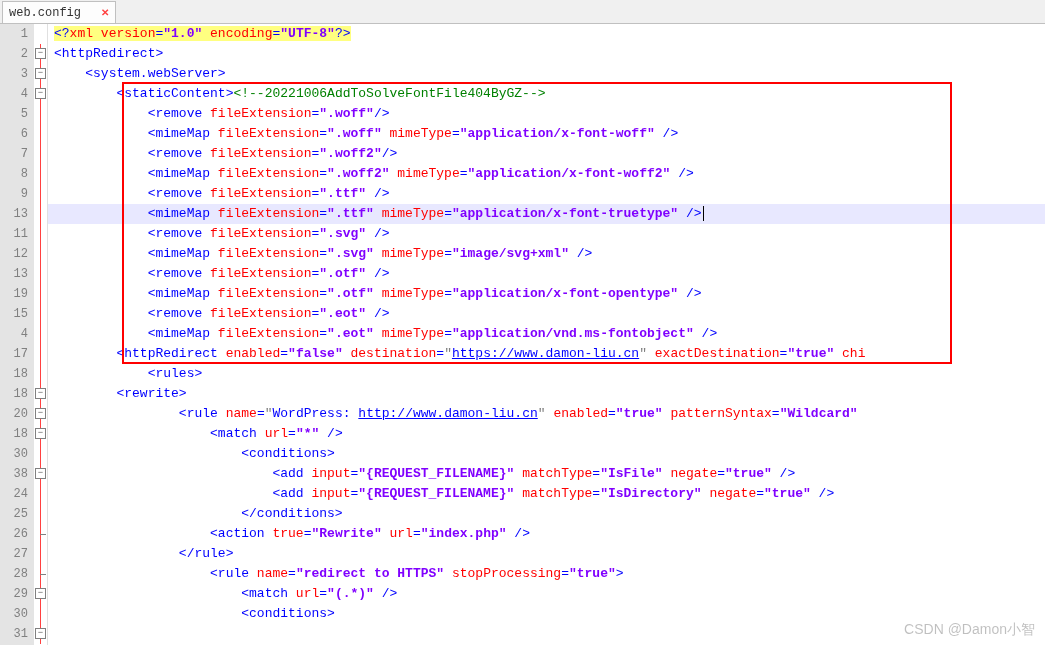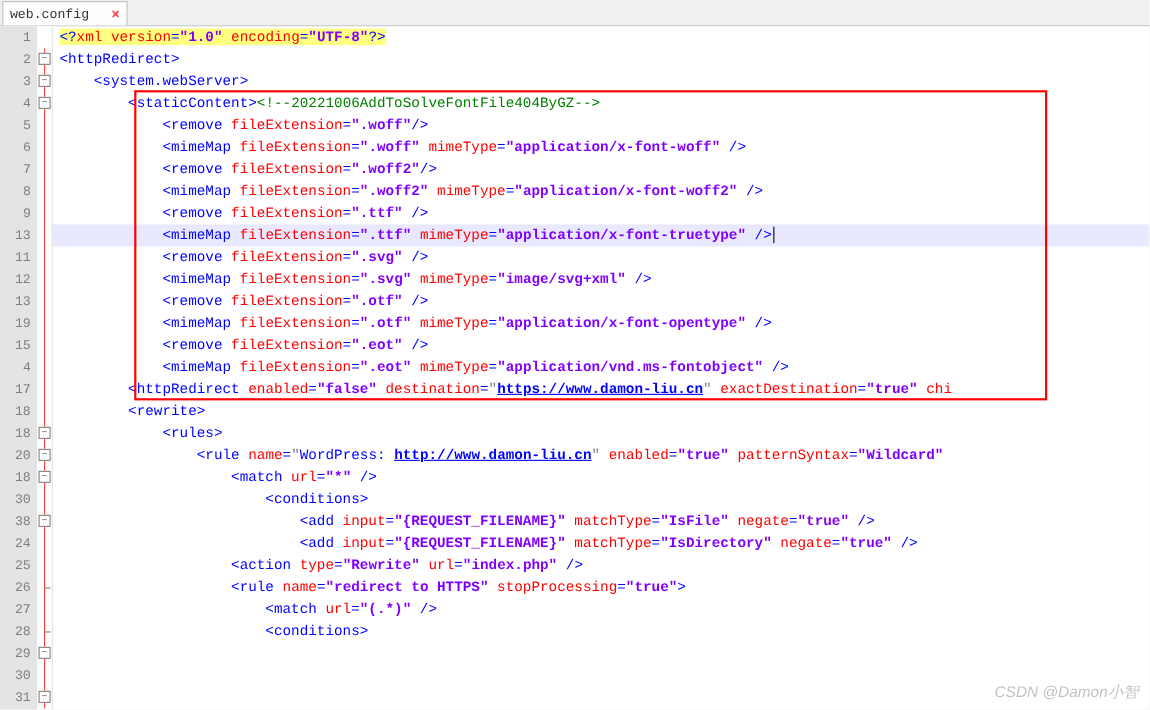--- a/index.html
+++ b/index.html
@@ -32,27 +32,27 @@
   .code{flex:1;position:relative;font-size:13px;line-height:20px;overflow:hidden;}
   .row{height:20px;white-space:pre;padding-left:6px;position:relative;}
   .row.hl{background:var(--cyan-hl);}
   
   .t-blue{color:var(--blue);}
   .t-red{color:var(--red);}
   .t-purple{color:var(--purple);font-weight:bold;}
   .t-green{color:var(--green);}
   .t-gray{color:var(--gray);}
   .t-blue-b{color:var(--blue);font-weight:normal;}
-  .t-blue-u{color:var(--blue);font-weight:bold;text-decoration:underline;}
+  .t-blue-u{color:var(--blue);font-weight:normal;text-decoration:underline;}
   
   .redbox{position:absolute;border:2px solid #ff0000;pointer-events:none;}
   
   .caret{display:inline-block;width:1px;height:15px;background:#000;vertical-align:middle;margin-left:1px;}
   
-  .watermark{position:absolute;right:10px;bottom:6px;color:rgba(0,0,0,0.25);font-family:Arial,sans-serif;font-size:14px;font-style:italic;}
+  .watermark{position:absolute;right:10px;bottom:6px;color:rgba(0,0,0,0.25);font-family:Arial,sans-serif;font-size:14px;}
 </style>
 </head>
 <body>
 
 <div class="tab-bar">
   <div class="tab">
     <span>web.config</span>
     <span class="close">✕</span>
   </div>
 </div>
@@ -116,28 +116,30 @@
       <div class="row"><span><span class="">            </span><span class="t-blue">&lt;</span><span class="t-blue">mimeMap </span><span class="t-red">fileExtension</span><span class="t-blue">=</span><span class="t-purple">".woff2"</span><span class="t-red"> mimeType</span><span class="t-blue">=</span><span class="t-purple">"application/x-font-woff2"</span><span class="t-blue"> /&gt;</span></span></div>
       <div class="row"><span><span class="">            </span><span class="t-blue">&lt;</span><span class="t-blue">remove </span><span class="t-red">fileExtension</span><span class="t-blue">=</span><span class="t-purple">".ttf"</span><span class="t-blue"> /&gt;</span></span></div>
       <div class="row hl"><span><span class="">            </span><span class="t-blue">&lt;</span><span class="t-blue">mimeMap </span><span class="t-red">fileExtension</span><span class="t-blue">=</span><span class="t-purple">".ttf"</span><span class="t-red"> mimeType</span><span class="t-blue">=</span><span class="t-purple">"application/x-font-truetype"</span><span class="t-blue"> /&gt;</span><span class="caret"></span></span></div>
       <div class="row"><span><span class="">            </span><span class="t-blue">&lt;</span><span class="t-blue">remove </span><span class="t-red">fileExtension</span><span class="t-blue">=</span><span class="t-purple">".svg"</span><span class="t-blue"> /&gt;</span></span></div>
       <div class="row"><span><span class="">            </span><span class="t-blue">&lt;</span><span class="t-blue">mimeMap </span><span class="t-red">fileExtension</span><span class="t-blue">=</span><span class="t-purple">".svg"</span><span class="t-red"> mimeType</span><span class="t-blue">=</span><span class="t-purple">"image/svg+xml"</span><span class="t-blue"> /&gt;</span></span></div>
       <div class="row"><span><span class="">            </span><span class="t-blue">&lt;</span><span class="t-blue">remove </span><span class="t-red">fileExtension</span><span class="t-blue">=</span><span class="t-purple">".otf"</span><span class="t-blue"> /&gt;</span></span></div>
       <div class="row"><span><span class="">            </span><span class="t-blue">&lt;</span><span class="t-blue">mimeMap </span><span class="t-red">fileExtension</span><span class="t-blue">=</span><span class="t-purple">".otf"</span><span class="t-red"> mimeType</span><span class="t-blue">=</span><span class="t-purple">"application/x-font-opentype"</span><span class="t-blue"> /&gt;</span></span></div>
       <div class="row"><span><span class="">            </span><span class="t-blue">&lt;</span><span class="t-blue">remove </span><span class="t-red">fileExtension</span><span class="t-blue">=</span><span class="t-purple">".eot"</span><span class="t-blue"> /&gt;</span></span></div>
       <div class="row"><span><span class="">            </span><span class="t-blue">&lt;</span><span class="t-blue">mimeMap </span><span class="t-red">fileExtension</span><span class="t-blue">=</span><span class="t-purple">".eot"</span><span class="t-red"> mimeType</span><span class="t-blue">=</span><span class="t-purple">"application/vnd.ms-fontobject"</span><span class="t-blue"> /&gt;</span></span></div>
       <div class="row"><span><span class="">        </span><span class="t-blue">&lt;</span><span class="t-blue">httpRedirect </span><span class="t-red">enabled</span><span class="t-blue">=</span><span class="t-purple">"false"</span><span class="t-red"> destination</span><span class="t-blue">=</span><span class="t-gray">"</span><span class="t-blue-u">https://www.damon-liu.cn</span><span class="t-gray">"</span><span class="t-red"> exactDestination</span><span class="t-blue">=</span><span class="t-purple">"true"</span><span class="t-red"> chi</span></span></div>
+      <div class="row"><span><span class="">            </span><span class="t-blue">&lt;</span><span class="t-blue">rules</span><span class="t-blue">&gt;</span></span></div>
       <div class="row"><span><span class="">        </span><span class="t-blue">&lt;</span><span class="t-blue">rewrite</span><span class="t-blue">&gt;</span></span></div>
-      <div class="row"><span><span class="">            </span><span class="t-blue">&lt;</span><span class="t-blue">rules</span><span class="t-blue">&gt;</span></span></div>
       <div class="row"><span><span class="">                </span><span class="t-blue">&lt;</span><span class="t-blue">rule </span><span class="t-red">name</span><span class="t-blue">=</span><span class="t-gray">"</span><span class="t-blue-b">WordPress: </span><span class="t-blue-u">http://www.damon-liu.cn</span><span class="t-gray">"</span><span class="t-red"> enabled</span><span class="t-blue">=</span><span class="t-purple">"true"</span><span class="t-red"> patternSyntax</span><span class="t-blue">=</span><span class="t-purple">"Wildcard"</span></span></div>
       <div class="row"><span><span class="">                    </span><span class="t-blue">&lt;</span><span class="t-blue">match </span><span class="t-red">url</span><span class="t-blue">=</span><span class="t-purple">"*"</span><span class="t-blue"> /&gt;</span></span></div>
       <div class="row"><span><span class="">                        </span><span class="t-blue">&lt;</span><span class="t-blue">conditions</span><span class="t-blue">&gt;</span></span></div>
       <div class="row"><span><span class="">                            </span><span class="t-blue">&lt;</span><span class="t-blue">add </span><span class="t-red">input</span><span class="t-blue">=</span><span class="t-purple">"{REQUEST_FILENAME}"</span><span class="t-red"> matchType</span><span class="t-blue">=</span><span class="t-purple">"IsFile"</span><span class="t-red"> negate</span><span class="t-blue">=</span><span class="t-purple">"true"</span><span class="t-blue"> /&gt;</span></span></div>
       <div class="row"><span><span class="">                            </span><span class="t-blue">&lt;</span><span class="t-blue">add </span><span class="t-red">input</span><span class="t-blue">=</span><span class="t-purple">"{REQUEST_FILENAME}"</span><span class="t-red"> matchType</span><span class="t-blue">=</span><span class="t-purple">"IsDirectory"</span><span class="t-red"> negate</span><span class="t-blue">=</span><span class="t-purple">"true"</span><span class="t-blue"> /&gt;</span></span></div>
-      <div class="row"><span><span class="">                    </span><span class="t-blue">&lt;</span><span class="t-blue">action </span><span class="t-red">type</span><span class="t-blue">=</span><span class="t-purple">"Rewrite"</span><span class="t-red"> url</span><span class="t-blue">=</span><span class="t-purple">"index.php"</span><span class="t-blue"> /&gt;</span></span></div>
+      <div class="row"><span><span class="">                        </span><span class="t-blue">&lt;/</span><span class="t-blue">conditions</span><span class="t-blue">&gt;</span></span></div>
+      <div class="row"><span><span class="">                    </span><span class="t-blue">&lt;</span><span class="t-blue">action </span><span class="t-red">true</span><span class="t-blue">=</span><span class="t-purple">"Rewrite"</span><span class="t-red"> url</span><span class="t-blue">=</span><span class="t-purple">"index.php"</span><span class="t-blue"> /&gt;</span></span></div>
+      <div class="row"><span><span class="">                </span><span class="t-blue">&lt;/</span><span class="t-blue">rule</span><span class="t-blue">&gt;</span></span></div>
       <div class="row"><span><span class="">                    </span><span class="t-blue">&lt;</span><span class="t-blue">rule </span><span class="t-red">name</span><span class="t-blue">=</span><span class="t-purple">"redirect to HTTPS"</span><span class="t-red"> stopProcessing</span><span class="t-blue">=</span><span class="t-purple">"true"</span><span class="t-blue">&gt;</span></span></div>
       <div class="row"><span><span class="">                        </span><span class="t-blue">&lt;</span><span class="t-blue">match </span><span class="t-red">url</span><span class="t-blue">=</span><span class="t-purple">"(.*)"</span><span class="t-blue"> /&gt;</span></span></div>
       <div class="row"><span><span class="">                        </span><span class="t-blue">&lt;</span><span class="t-blue">conditions</span><span class="t-blue">&gt;</span></span></div>
       <div class="redbox" style="left: 74px; top: 58px; width: 830px; height: 282px;"></div>
     </div>
 </div>
 
 <div class="watermark">CSDN @Damon小智</div>
 
 </body></html>

